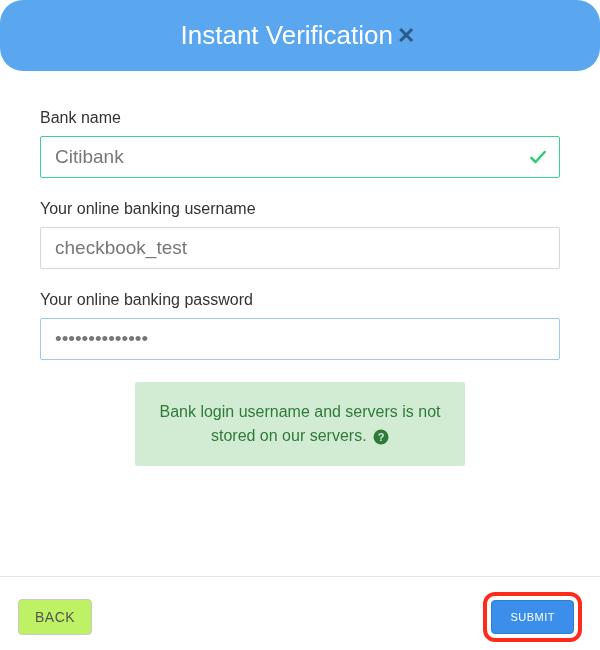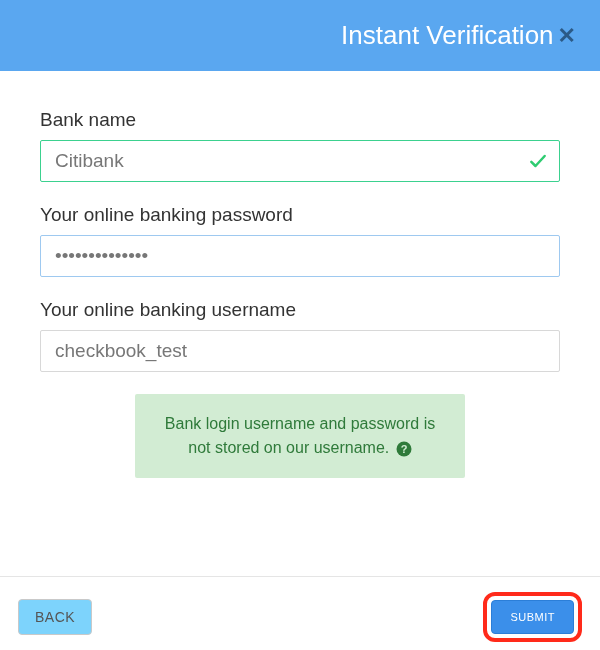--- a/index.html
+++ b/index.html
@@ -13,42 +13,43 @@
       height: 650px;
       background: #fff;
       position: relative;
     }
     .header {
       background: #5aa7f0;
       color: #fff;
       padding: 20px;
       display: flex;
       align-items: center;
-      justify-content: flex-end;
+      justify-content: center;
+      border-radius: 23px;
     }
     .header-title {
       font-size: 26px;
       font-weight: 400;
     }
     .close-icon {
       color: #2b5a87;
       font-size: 22px;
       font-weight: bold;
       cursor: pointer;
       padding: 0 4px;
     }
     .content {
       padding: 38px 40px 0 40px;
     }
     .field {
       margin-bottom: 22px;
     }
     .field-label {
       display: block;
-      font-size: 19px;
+      font-size: 16px;
       color: #333;
       margin-bottom: 9px;
     }
     .input-wrap {
       position: relative;
     }
     .input {
       width: 100%;
       height: 42px;
       padding: 0 14px;
@@ -103,21 +104,21 @@
       left: 0;
       right: 0;
       border-top: 1px solid #e5e5e5;
       padding: 15px 18px 8px 18px;
       display: flex;
       justify-content: space-between;
       align-items: center;
     }
     .back-btn {
       border: 1px solid #c9c9c9;
-      background: #7dd3fc;
+      background: #bef264;
       color: #555;
       padding: 9px 16px;
       font-size: 14px;
       letter-spacing: 0.5px;
       border-radius: 4px;
       cursor: pointer;
     }
     .submit-wrap {
       border: 4px solid #ff2a1a;
       border-radius: 12px;
@@ -150,35 +151,35 @@
       <input type="text" class="input validated" value="Citibank" style="">
       <span class="check-icon">
         <svg viewBox="0 0 24 24" fill="none" stroke="#2ecc71" stroke-width="3" stroke-linecap="round" stroke-linejoin="round">
           <polyline points="4 13 9 18 20 6"></polyline>
         </svg>
       </span>
     </div>
   </div>
 
   <div class="field">
+    <label class="field-label">Your online banking username</label>
+    <div class="input-wrap">
+      <input type="text" class="input" value="checkbook_test" style="">
+    </div>
+  </div>
+
+  <div class="field">
     <label class="field-label">Your online banking password</label>
     <div class="input-wrap">
       <input type="text" class="input focused" value="••••••••••••••" style="">
     </div>
   </div>
 
-  <div class="field">
-    <label class="field-label">Your online banking username</label>
-    <div class="input-wrap">
-      <input type="text" class="input" value="checkbook_test" style="">
-    </div>
-  </div>
-
   <div class="notice">
-    <span>Bank login username and password is not stored on our username.</span>
+    <span>Bank login username and servers is not stored on our servers.</span>
     <span class="help-icon">
       <svg viewBox="0 0 16 16" fill="#2f7a3a">
         <circle cx="8" cy="8" r="7.5"></circle>
         <text x="8" y="12" text-anchor="middle" font-size="11" font-weight="bold" fill="#d2ecd3">?</text>
       </svg>
     </span>
   </div>
 
 </div>
 

